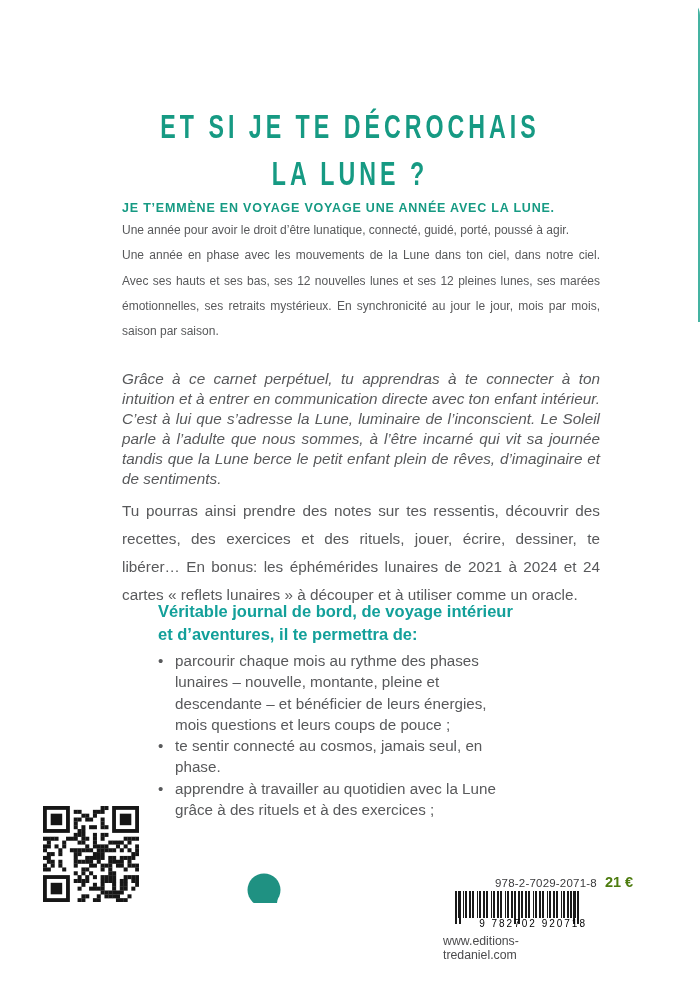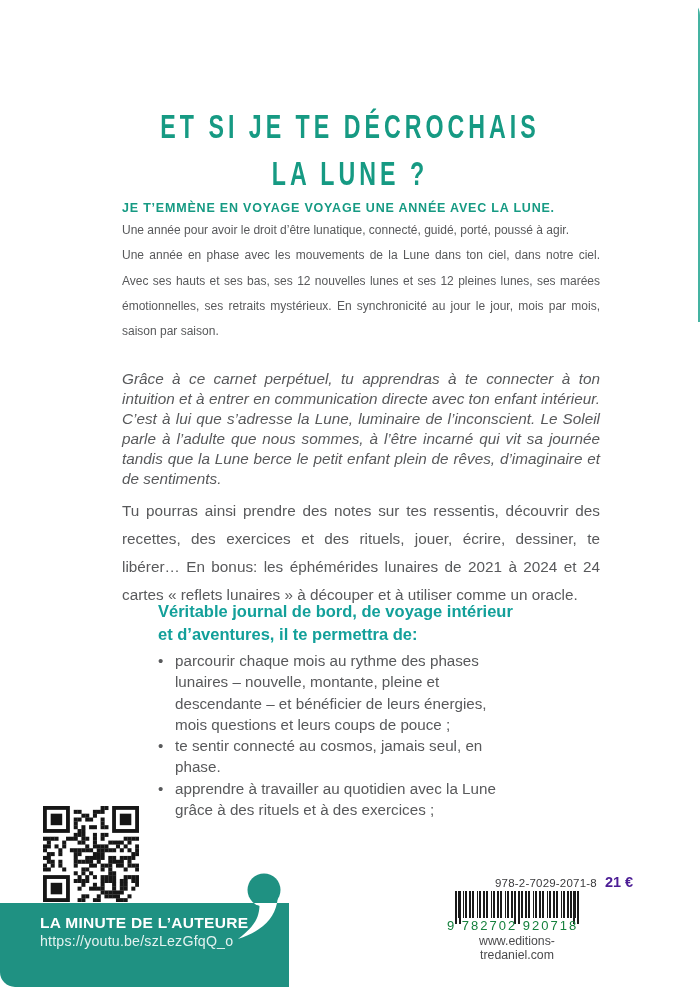--- a/index.html
+++ b/index.html
@@ -48,30 +48,30 @@
   .banner-url{position:absolute;left:40px;top:30px;color:rgba(255,255,255,.88);
       font-size:14.2px;letter-spacing:.2px;white-space:nowrap;text-decoration:none;}
 
   
   .comma{position:absolute;left:226px;top:869px;}
 
   
   .isbn-row{position:absolute;left:450px;top:874px;width:140px;display:flex;
       align-items:baseline;white-space:nowrap;margin-left:45px;}
   .isbn{font-size:11.5px;color:#39393b;letter-spacing:.2px;}
-  .price{font-size:14.5px;font-weight:bold;color:#4c1d95;margin-left:8px;}
+  .price{font-size:14.5px;font-weight:bold;color:#4d7c0f;margin-left:8px;}
   .barcode{position:absolute;left:455px;top:891px;width:124px;height:27px;
       background:repeating-linear-gradient(90deg,
         #1a1a1a 0 2px,#ffffff 2px 3px,#1a1a1a 3px 5px,#ffffff 5px 8px,
         #1a1a1a 8px 9px,#ffffff 9px 10px,#1a1a1a 10px 12px,#ffffff 12px 14px);}
   .guard{position:absolute;top:0;width:2px;height:33px;background:#1a1a1a;}
   .g1{left:0;} .g2{left:4px;} .g3{left:59px;} .g4{left:63px;} .g5{left:118px;} .g6{left:122px;}
-  .barcode-digits{position:absolute;left:447px;top:918px;width:140px;text-align:left;
-      font-size:13px;letter-spacing:2px;color:#15803d;white-space:nowrap;}
-  .website{position:absolute;left:443px;top:934px;width:148px;text-align:center;
+  .barcode-digits{position:absolute;left:447px;top:918px;width:140px;text-align:right;
+      font-size:10px;letter-spacing:2px;color:#000000;white-space:nowrap;}
+  .website{position:absolute;left:443px;top:934px;width:148px;text-align:left;
       font-size:12.3px;color:#4b4b4d;}
 </style>
 </head>
 <body>
 
 <div class="page">
 
   <div class="edge-line"></div>
 
   <h1 class="book-title">
@@ -322,24 +322,20 @@
           <rect x="10" y="24" width="1.05" height="1.05"></rect>
           <rect x="13" y="24" width="1.05" height="1.05"></rect>
           <rect x="14" y="24" width="1.05" height="1.05"></rect>
           <rect x="19" y="24" width="1.05" height="1.05"></rect>
           <rect x="20" y="24" width="1.05" height="1.05"></rect>
           <rect x="21" y="24" width="1.05" height="1.05"></rect>
         </g>
     </svg>
   </div>
 
-  <div class="banner">
-    <div class="banner-title">LA MINUTE DE L’AUTEURE</div>
-    <div class="banner-url">https://youtu.be/szLezGfqQ_o</div>
-  </div>
 
   <svg class="comma" width="66" height="78" viewBox="0 0 66 78">
     <defs>
       <g id="commaShape">
         <circle cx="38" cy="21" r="16.5"></circle>
         <path d="M52 26 C51 47 39 61 12 70 C29 57 34 48 33.5 33 Q43 34 52 26 Z"></path>
       </g>
       <clipPath id="clipTop">
           <rect x="0" y="0" width="66" height="34"></rect>
         </clipPath>

